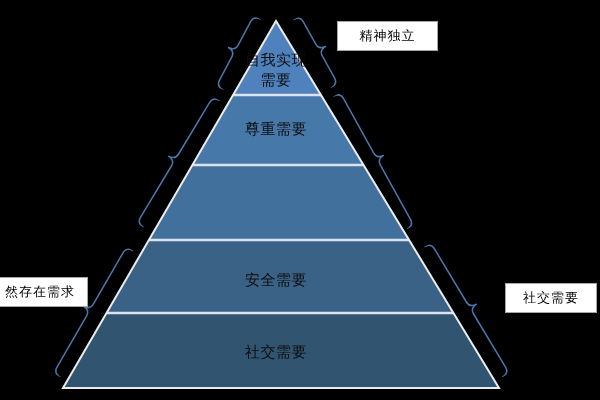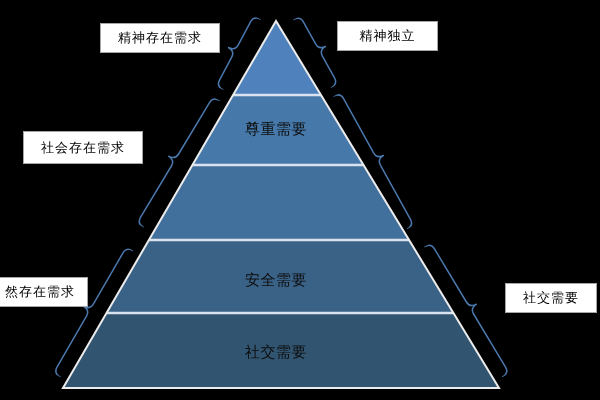--- a/index.html
+++ b/index.html
@@ -34,20 +34,21 @@
     <polygon points="192,165 149,240 409,240 363,165" fill="#42709c"></polygon>
     <polygon points="149,240 107,313 453,313 409,240" fill="#3a6287"></polygon>
     <polygon points="107,313 63,388 499,388 453,313" fill="#315571"></polygon>
     <line x1="233" y1="95" x2="321" y2="95" stroke-width="2.5" stroke="#d9e2ee"></line>
     <line x1="192" y1="165" x2="363" y2="165" stroke-width="2.5" stroke="#d9e2ee"></line>
     <line x1="149" y1="240" x2="409" y2="240" stroke-width="2.5" stroke="#d9e2ee"></line>
     <line x1="107" y1="313" x2="453" y2="313" stroke-width="2.5" stroke="#d9e2ee"></line>
     <polygon points="276,21 63,388 499,388" fill="none" stroke-width="2" stroke="#ececec"></polygon>
   </svg>
 
+  <div class="lvl-label top" style="left:242px;top:50px;">自我实现需要</div>
   <div class="lvl-label wide" style="left:166px;top:119px;">尊重需要</div>
   <div class="lvl-label wide" style="left:166px;top:270px;">安全需要</div>
   <div class="lvl-label wide" style="left:166px;top:342px;">社交需要</div>
 
   <svg class="brace" style="left:227px;top:11px;transform:rotate(28deg);" width="16" height="80">
     <path d="M16 0 Q8 0 8 7 L8 33 Q8 40 0 40 Q8 40 8 47 L8 73 Q8 80 16 80" fill="none" stroke-width="1.5" stroke="#4a78ad"></path>
   </svg>
   <svg class="brace" style="left:167px;top:86px;transform:rotate(31deg);" width="16" height="148">
     <path d="M16 0 Q8 0 8 7 L8 67 Q8 74 0 74 Q8 74 8 81 L8 141 Q8 148 16 148" fill="none" stroke-width="1.5" stroke="#4a78ad"></path>
   </svg>
@@ -58,20 +59,18 @@
   <svg class="brace" style="left:311px;top:11px;transform:rotate(-29deg);" width="16" height="78">
     <path d="M0 0 Q8 0 8 7 L8 32 Q8 39 16 39 Q8 39 8 46 L8 71 Q8 78 0 78" fill="none" stroke-width="1.5" stroke="#4a78ad"></path>
   </svg>
   <svg class="brace" style="left:369px;top:83px;transform:rotate(-29deg);" width="16" height="152">
     <path d="M0 0 Q8 0 8 7 L8 69 Q8 76 16 76 Q8 76 8 83 L8 145 Q8 152 0 152" fill="none" stroke-width="1.5" stroke="#4a78ad"></path>
   </svg>
   <svg class="brace" style="left:462px;top:232px;transform:rotate(-31deg);" width="16" height="152">
     <path d="M0 0 Q8 0 8 7 L8 69 Q8 76 16 76 Q8 76 8 83 L8 145 Q8 152 0 152" fill="none" stroke-width="1.5" stroke="#4a78ad"></path>
   </svg>
 
-  <div class="callout" style="left:100px;top:23px;width:120px;height:30px;">精神存在需求</div>
-  <div class="callout" style="left:23px;top:131px;width:120px;height:33px;">社会存在需求</div>
   <div class="callout" style="left:-8px;top:277px;width:96px;height:30px;">然存在需求</div>
 
   <div class="callout" style="left:337px;top:21px;width:101px;height:30px;">精神独立</div>
   <div class="callout" style="left:505px;top:283px;width:92px;height:30px;">社交需要</div>
 
 </div>
 
 </body></html>

